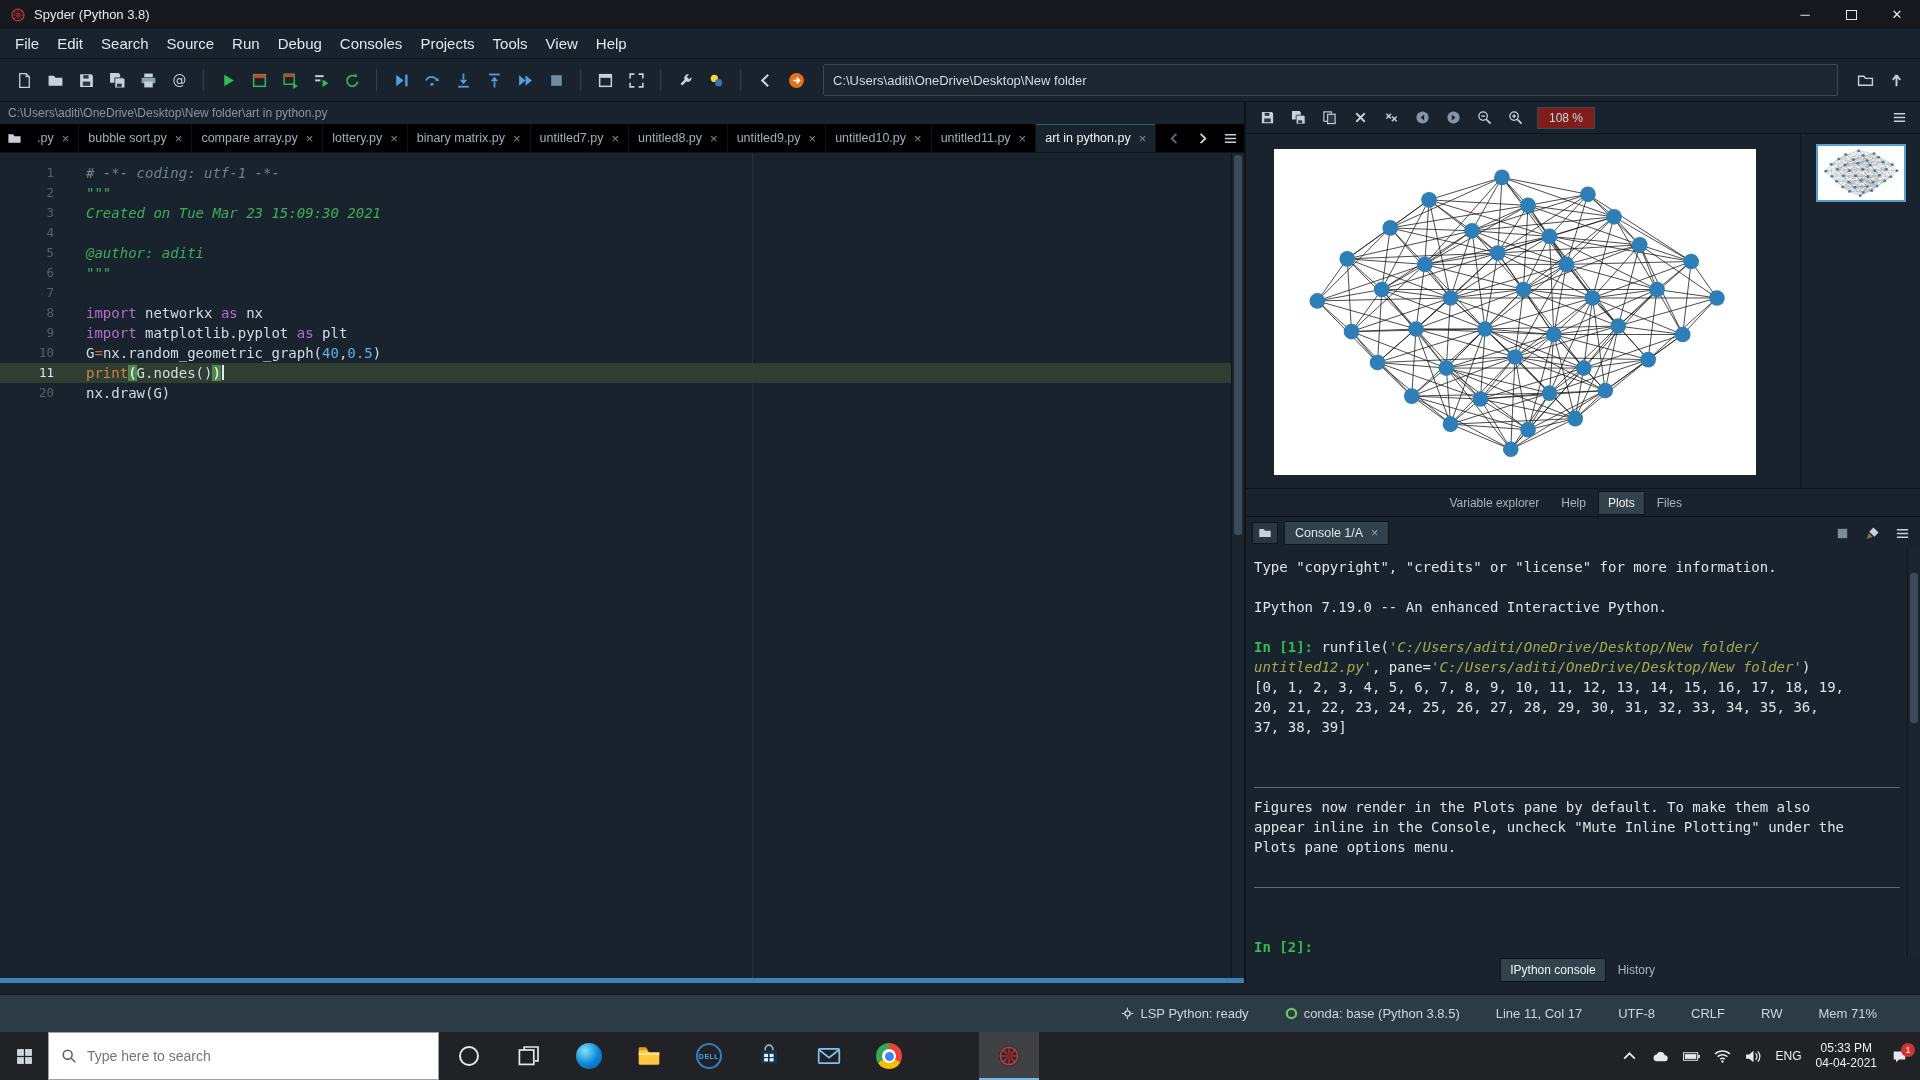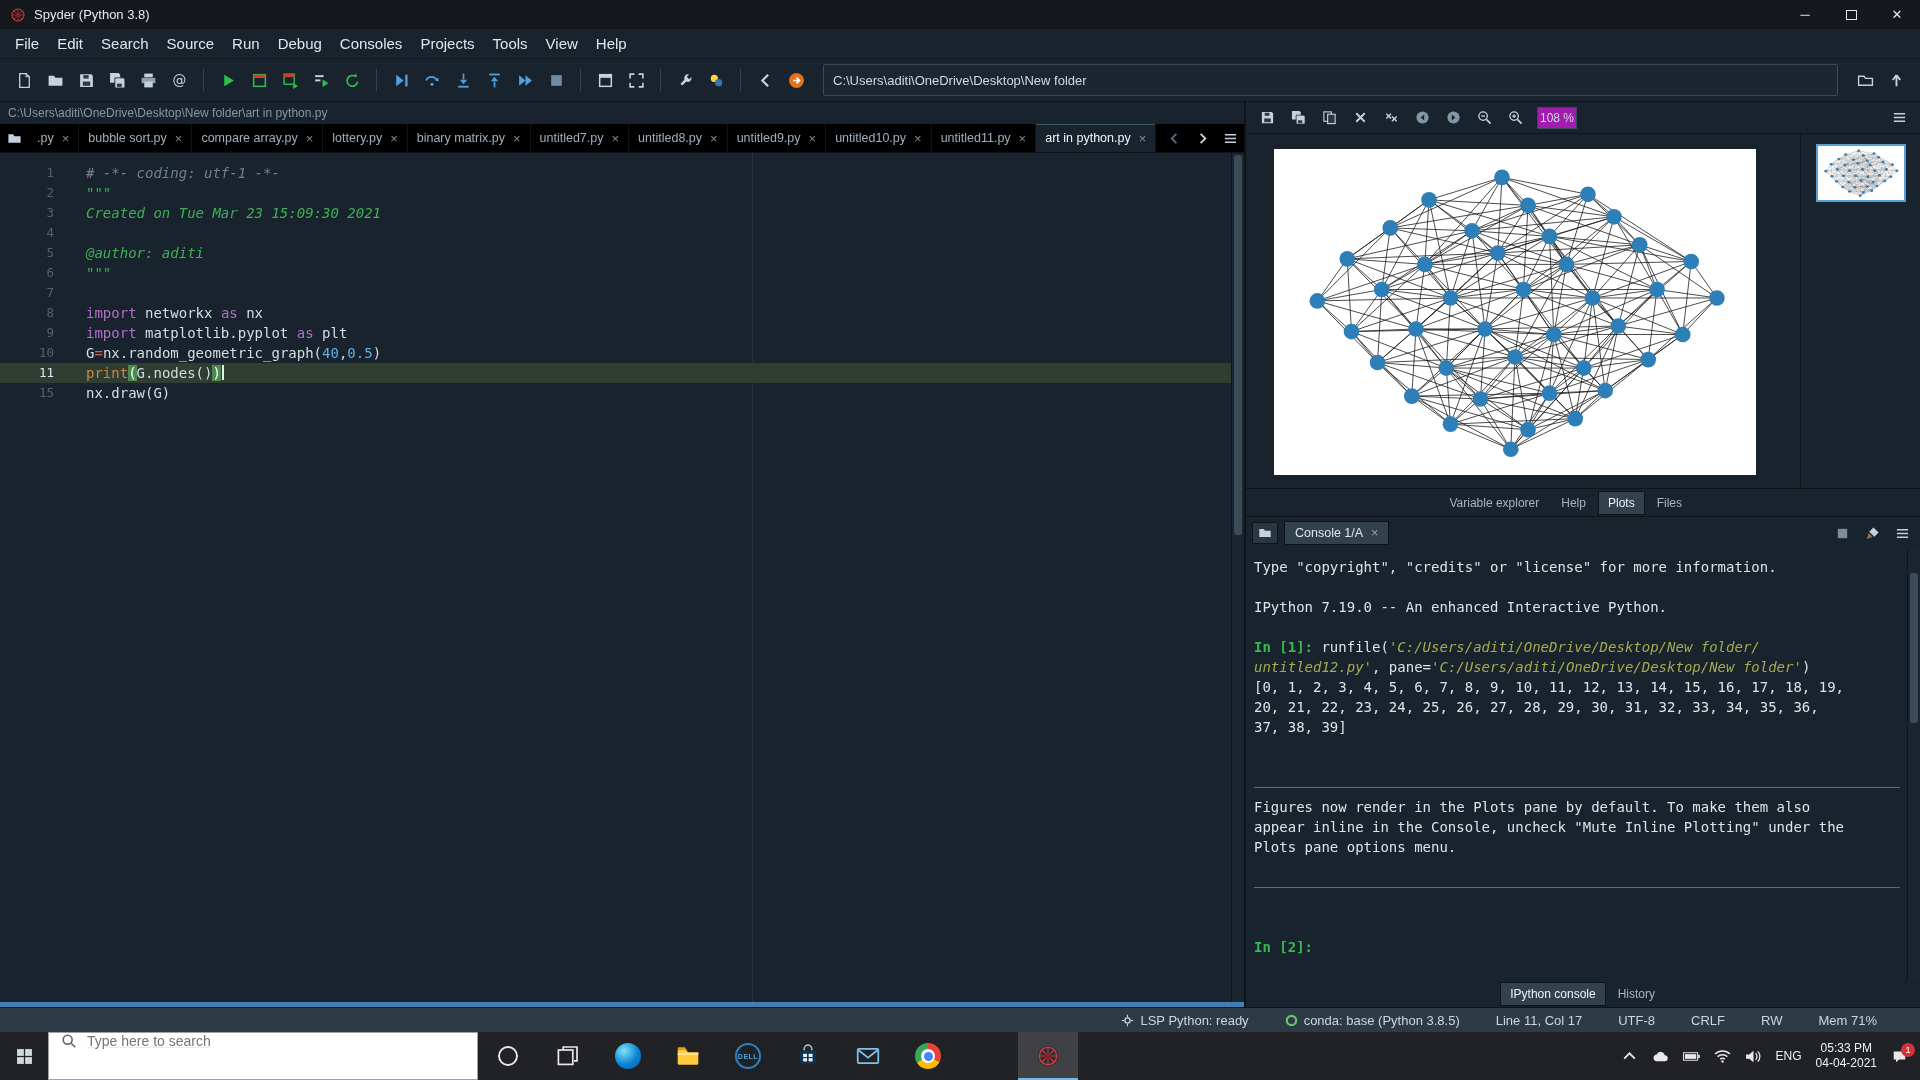--- a/index.html
+++ b/index.html
@@ -60,21 +60,21 @@
   .caret { display:inline-block; width:2px; height:15px; background:#e6ecf1; vertical-align:-2px; margin-left:1px; }
   .vscroll { width:13px; flex:none; background:#1b2530; border-left:1px solid #0d141a; position:relative; }
   .vscroll .handle { position:absolute; left:2px; right:2px; border-radius:3px; background:#3c4b59; }
   .editor-hscroll { height:5px; background:#3e80b2; flex:none; }
 
   
   .right-panel { flex:1; display:flex; flex-direction:column; min-width:0; }
   .plots-toolbar { height:32px; display:flex; align-items:center; padding:0 8px; border-bottom:1px solid #0d141a; gap:5px; flex:none; }
   .ptbtn { width:26px; height:24px; display:flex; align-items:center; justify-content:center; background:transparent; border:none; flex:none; }
   .ptbtn .icon-wrap { width:15px; height:15px; }
-  .zoombox { width:40px; height:22px; border:1px solid #3b4a55; background:#a21caf; font-size:12px; color:#cfd9e0; display:flex; align-items:center; justify-content:center; margin-left:4px; }
+  .zoombox { width:58px; height:22px; border:1px solid #3b4a55; background:#7f1d1d; font-size:12px; color:#cfd9e0; display:flex; align-items:center; justify-content:center; margin-left:4px; }
   .pt-spacer { flex:1; }
   .plots-flex { height:355px; display:flex; border-bottom:1px solid #0d141a; flex:none; }
   .plot-stage { flex:1; position:relative; }
   .plot-canvas { position:absolute; left:28px; top:15px; width:482px; height:326px; background:#fff; }
   .plot-canvas svg { width:100%; height:100%; display:block; }
   .thumbs { width:120px; flex:none; border-left:1px solid #0d141a; padding-top:10px; display:flex; flex-direction:column; align-items:center; }
   .thumb { width:90px; height:58px; background:#fff; border:2px solid #5a9fd4; }
   .thumb svg { width:100%; height:100%; display:block; }
 
   .pane-tabs { height:28px; display:flex; align-items:center; justify-content:flex-end; padding-right:228px; gap:2px; border-bottom:1px solid #0d141a; flex:none; }
@@ -97,29 +97,29 @@
   .c-plain  { color:#dde3e8; }
   .c-prompt { color:#35bb4f; font-weight:bold; }
   .c-str    { color:#a4ab4f; font-style:italic; }
   .con-hr { height:20px; display:flex; align-items:center; }
   .con-hr i { display:block; flex:1; height:1px; background:#5c6874; }
   .console-vscroll { position:absolute; top:0; right:0; bottom:0; width:13px; background:#1b2530; border-left:1px solid #0d141a; }
   .console-vscroll .handle { position:absolute; left:2px; right:2px; top:24px; height:150px; border-radius:3px; background:#3c4b59; }
   .console-bottom { height:26px; display:flex; align-items:center; justify-content:flex-end; padding-right:255px; gap:2px; flex:none; }
 
   
-  .statusbar { height:25px; background:#2c3b45; border-top:1px solid #0d141a; display:flex; align-items:center; justify-content:flex-end; gap:36px; padding-right:43px; font-size:13px; color:#ccd6de; flex:none; }
+  .statusbar { height:38px; background:#2c3b45; border-top:1px solid #0d141a; display:flex; align-items:center; justify-content:flex-end; gap:36px; padding-right:43px; font-size:13px; color:#ccd6de; flex:none;margin-top:11px; }
   .stitem { display:flex; align-items:center; gap:6px; white-space:nowrap; }
   .stitem .icon-wrap { width:13px; height:13px; }
 
   
   .taskbar { height:48px; background:#202226; display:flex; align-items:stretch; color:#e8eaed; flex:none; }
   .start { width:48px; display:flex; align-items:center; justify-content:center; flex:none; }
   .start .icon-wrap { width:17px; height:17px; }
-  .tsearch { width:430px; background:#ffffff; display:flex; align-items:flex-start; gap:10px; padding:0 12px; border:1px solid #9aa0a6; flex:none;text-decoration:underline; }
+  .tsearch { width:391px; background:#ffffff; display:flex; align-items:center; gap:10px; padding:0 12px; border:1px solid #9aa0a6; flex:none; }
   .tsearch .icon-wrap { width:16px; height:16px; }
   .tsearch input { border:none; outline:none; font-size:14px; color:#3c4043; background:transparent; flex:1; font-family:"Liberation Sans",sans-serif; }
   .tslot { width:60px; display:flex; align-items:center; justify-content:center; position:relative; flex:none; }
   .tslot .icon-wrap { width:24px; height:24px; }
   .tslot.active { background:rgba(255,255,255,.14); box-shadow: inset 0 -2px 0 #75b6e7; }
   .app26 { width:26px; height:26px; }
   .icon-edge { border-radius:50%; background:radial-gradient(circle at 35% 30%, #7ee3f2, #0b84d8 55%, #0a5ca8); }
   .icon-chrome { position:relative; border-radius:50%; background:conic-gradient(#ea4335 0 33%, #fbbc05 0 66%, #34a853 0 100%); }
   .icon-chrome::before { content:""; position:absolute; left:6px; top:6px; width:14px; height:14px; border-radius:50%; background:#fff; }
   .icon-chrome::after { content:""; position:absolute; left:8.5px; top:8.5px; width:9px; height:9px; border-radius:50%; background:#4285f4; }
@@ -501,21 +501,21 @@
             </div>
             <div class="crow">
               <span class="ln">10</span>
               <span class="ct"><span class="tok-plain">G</span><span class="tok-op">=</span><span class="tok-plain">nx.random_geometric_graph(</span><span class="tok-num">40</span><span class="tok-plain">,</span><span class="tok-num">0.5</span><span class="tok-plain">)</span></span>
             </div>
             <div class="crow cur">
               <span class="ln">11</span>
               <span class="ct"><span class="tok-builtin">print</span><span class="tok-paren">(</span><span class="tok-plain">G.nodes()</span><span class="tok-paren">)</span><span class="caret"></span></span>
             </div>
             <div class="crow">
-              <span class="ln">15</span>
+              <span class="ln">20</span>
               <span class="ct"><span class="tok-plain">nx.draw(G)</span></span>
             </div>
           </div>
         <div class="vscroll">
             <div class="handle" style="top:2px;height:380px;"></div>
           </div>
       </div>
       <div class="editor-hscroll"></div>
     </div>
 

